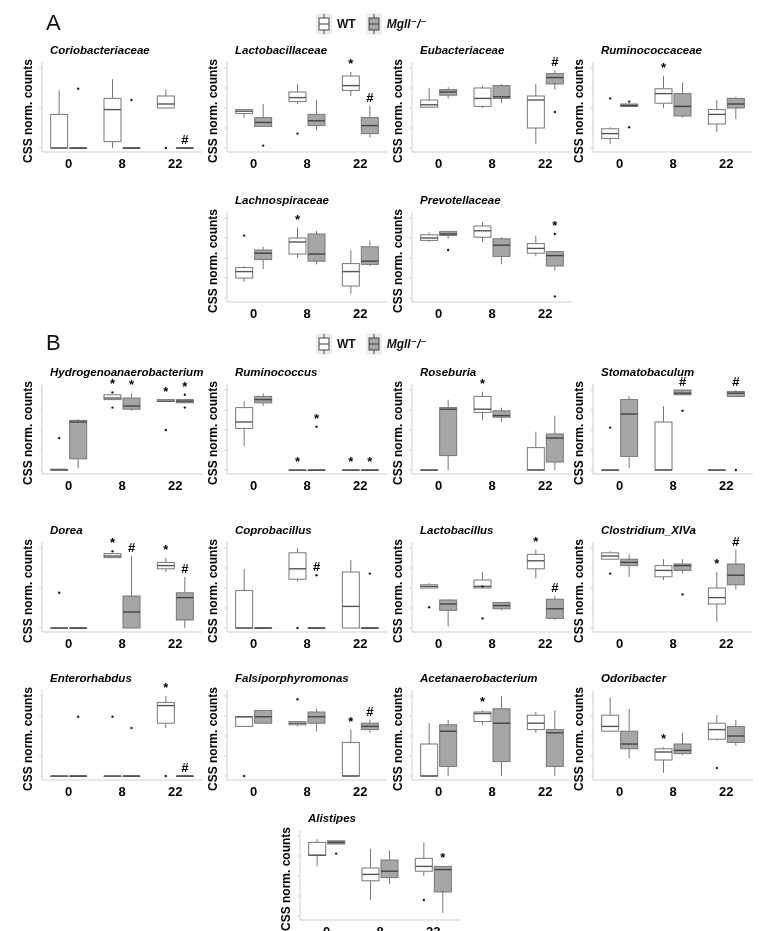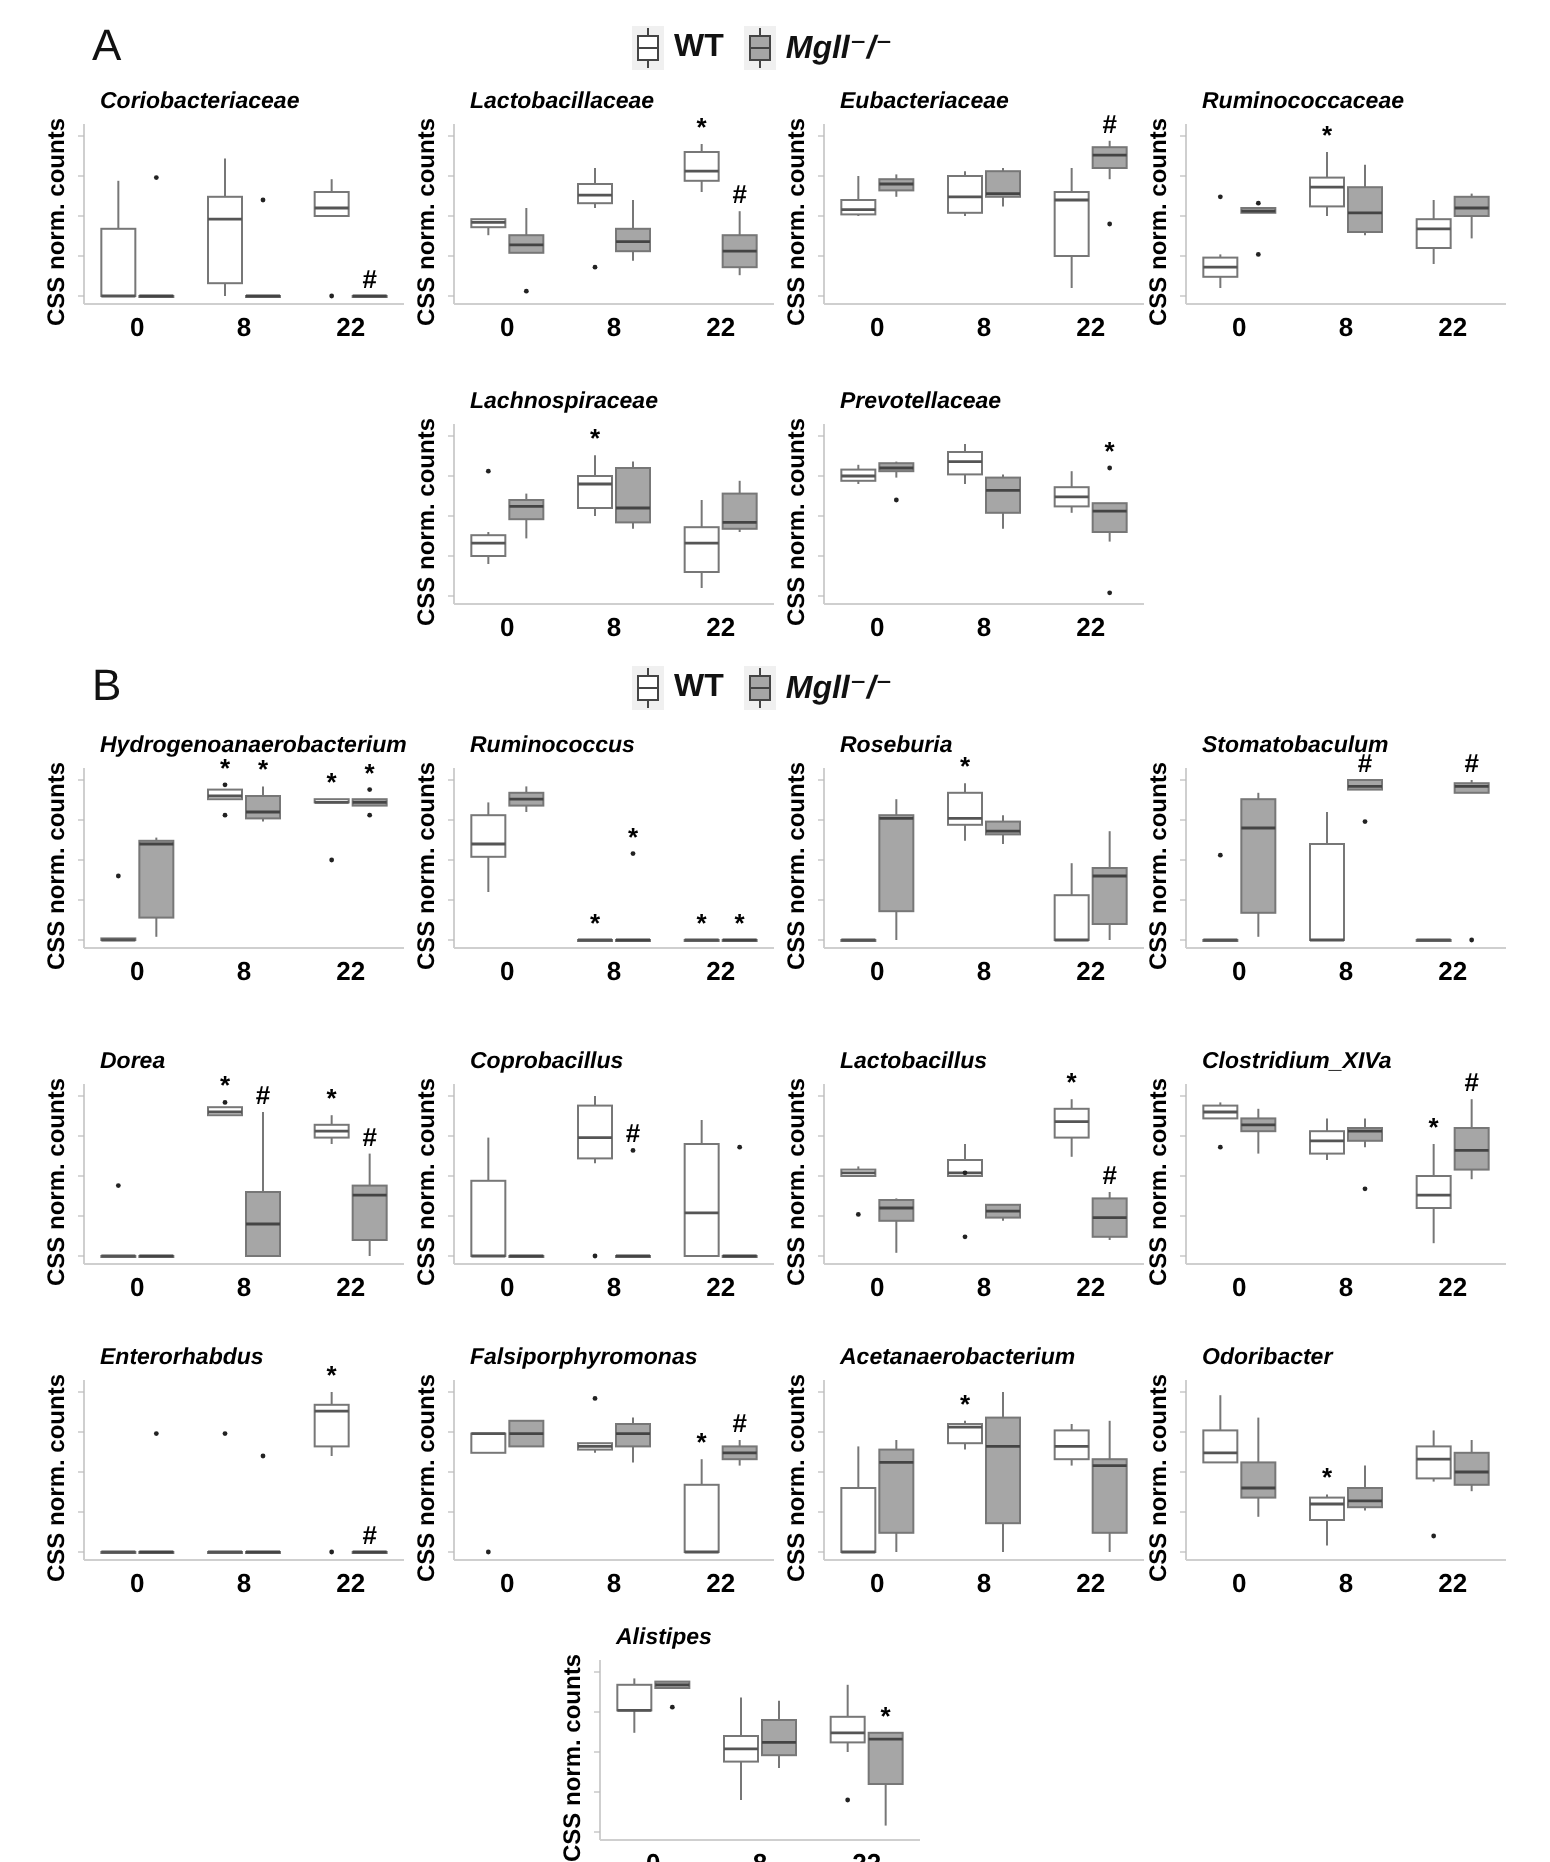--- a/index.html
+++ b/index.html
@@ -1,19 +1,19 @@
 <!DOCTYPE html>
 <html><head>
 <meta charset="utf-8">
 <style>
   html, body { margin: 0; padding: 0; background: #ffffff; }
   body { width: 775px; height: 931px; position: relative; overflow: hidden;
          font-family: "Liberation Sans", "DejaVu Sans", sans-serif; color: #111; }
   .section-letter { position: absolute; font-size: 22px; font-weight: normal; color: #111; }
-  .legend { position: absolute; display: flex; align-items: center; gap: 10px; font-size: 16px; font-weight: bold; }
+  .legend { position: absolute; display: flex; align-items: center; gap: 10px; font-size: 12px; font-weight: bold; }
   .legend-item { display: flex; align-items: center; gap: 5px; }
   .legend-swatch { width: 16px; height: 22px; background: #f0f0f0; display: flex; align-items: center; justify-content: center; }
   .legend-label-italic { font-style: italic; }
   #plots { position: absolute; left: 0; top: 0; width: 775px; height: 931px; }
   svg text { font-family: "Liberation Sans", "DejaVu Sans", sans-serif; }
 </style>
 </head>
 <body>
 
 <div id="section-a-letter" class="section-letter" style="left:46px;top:10px;">A</div>

